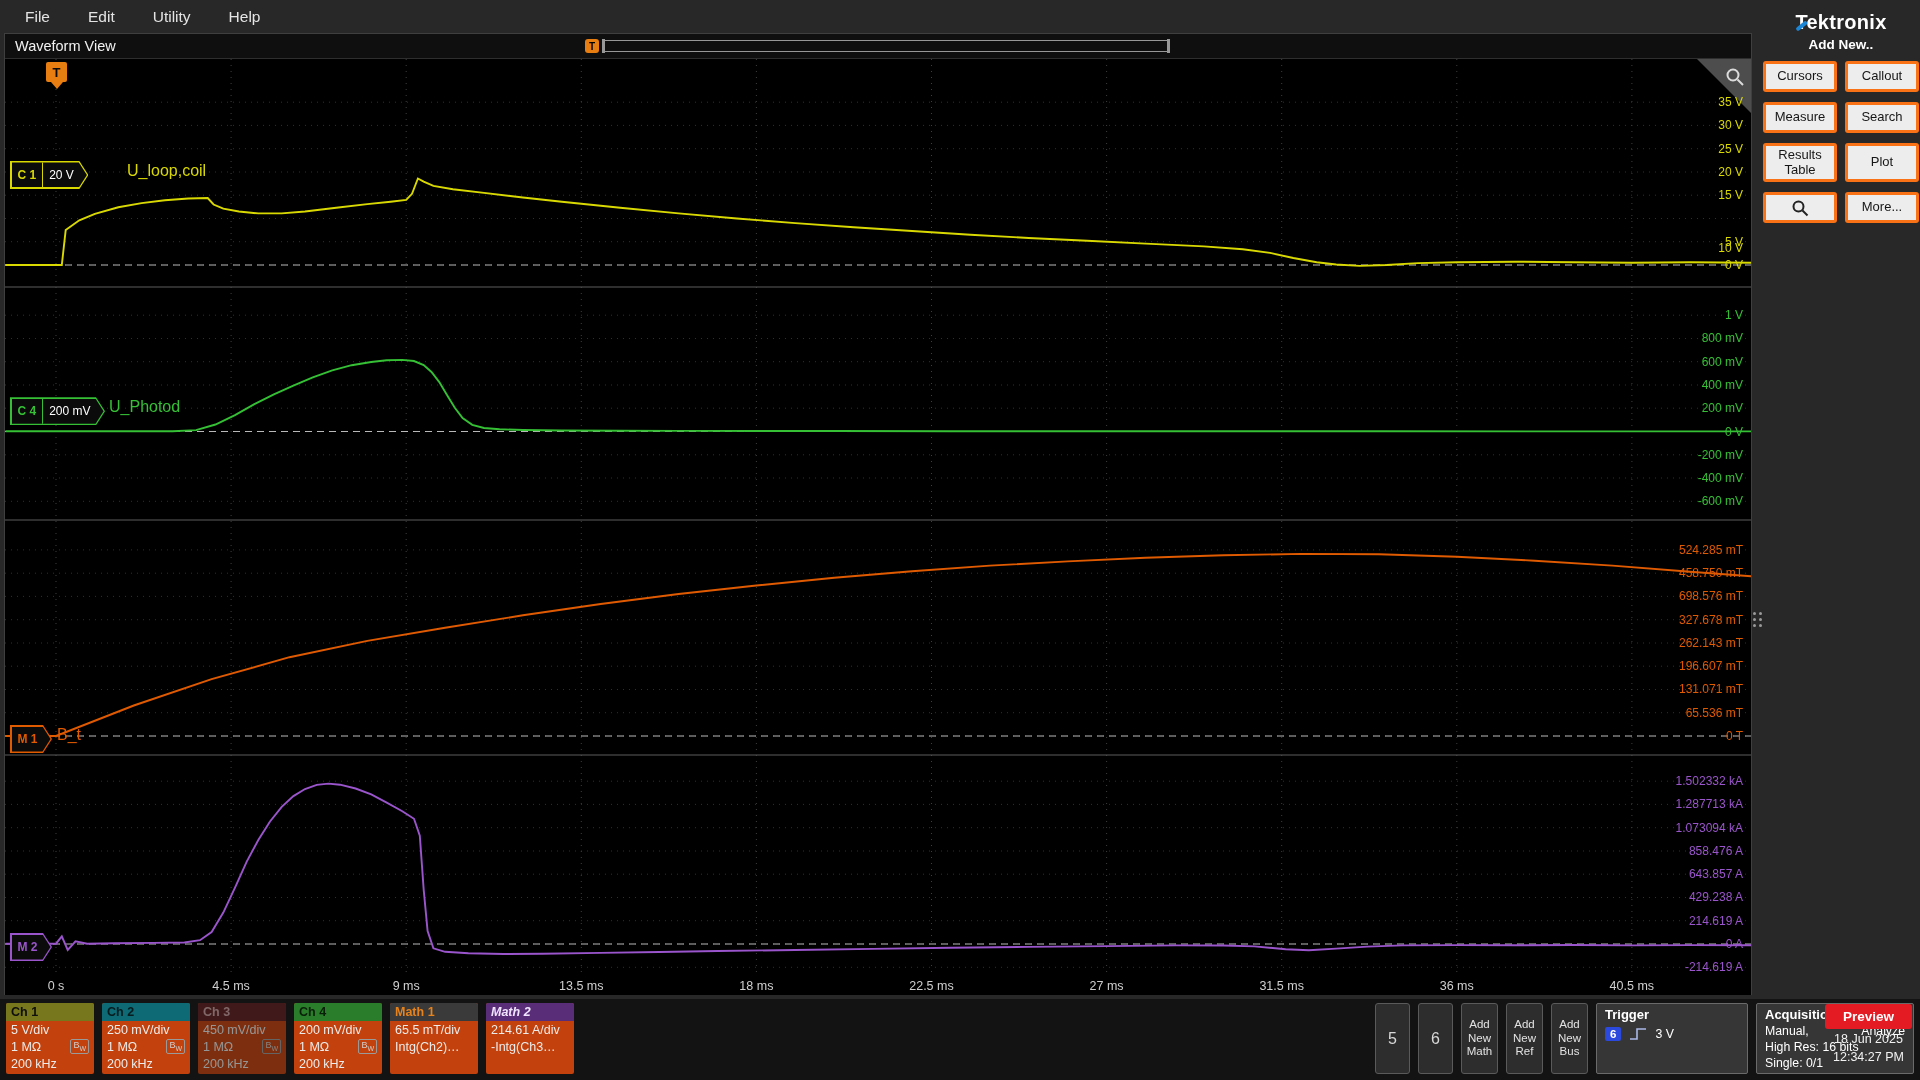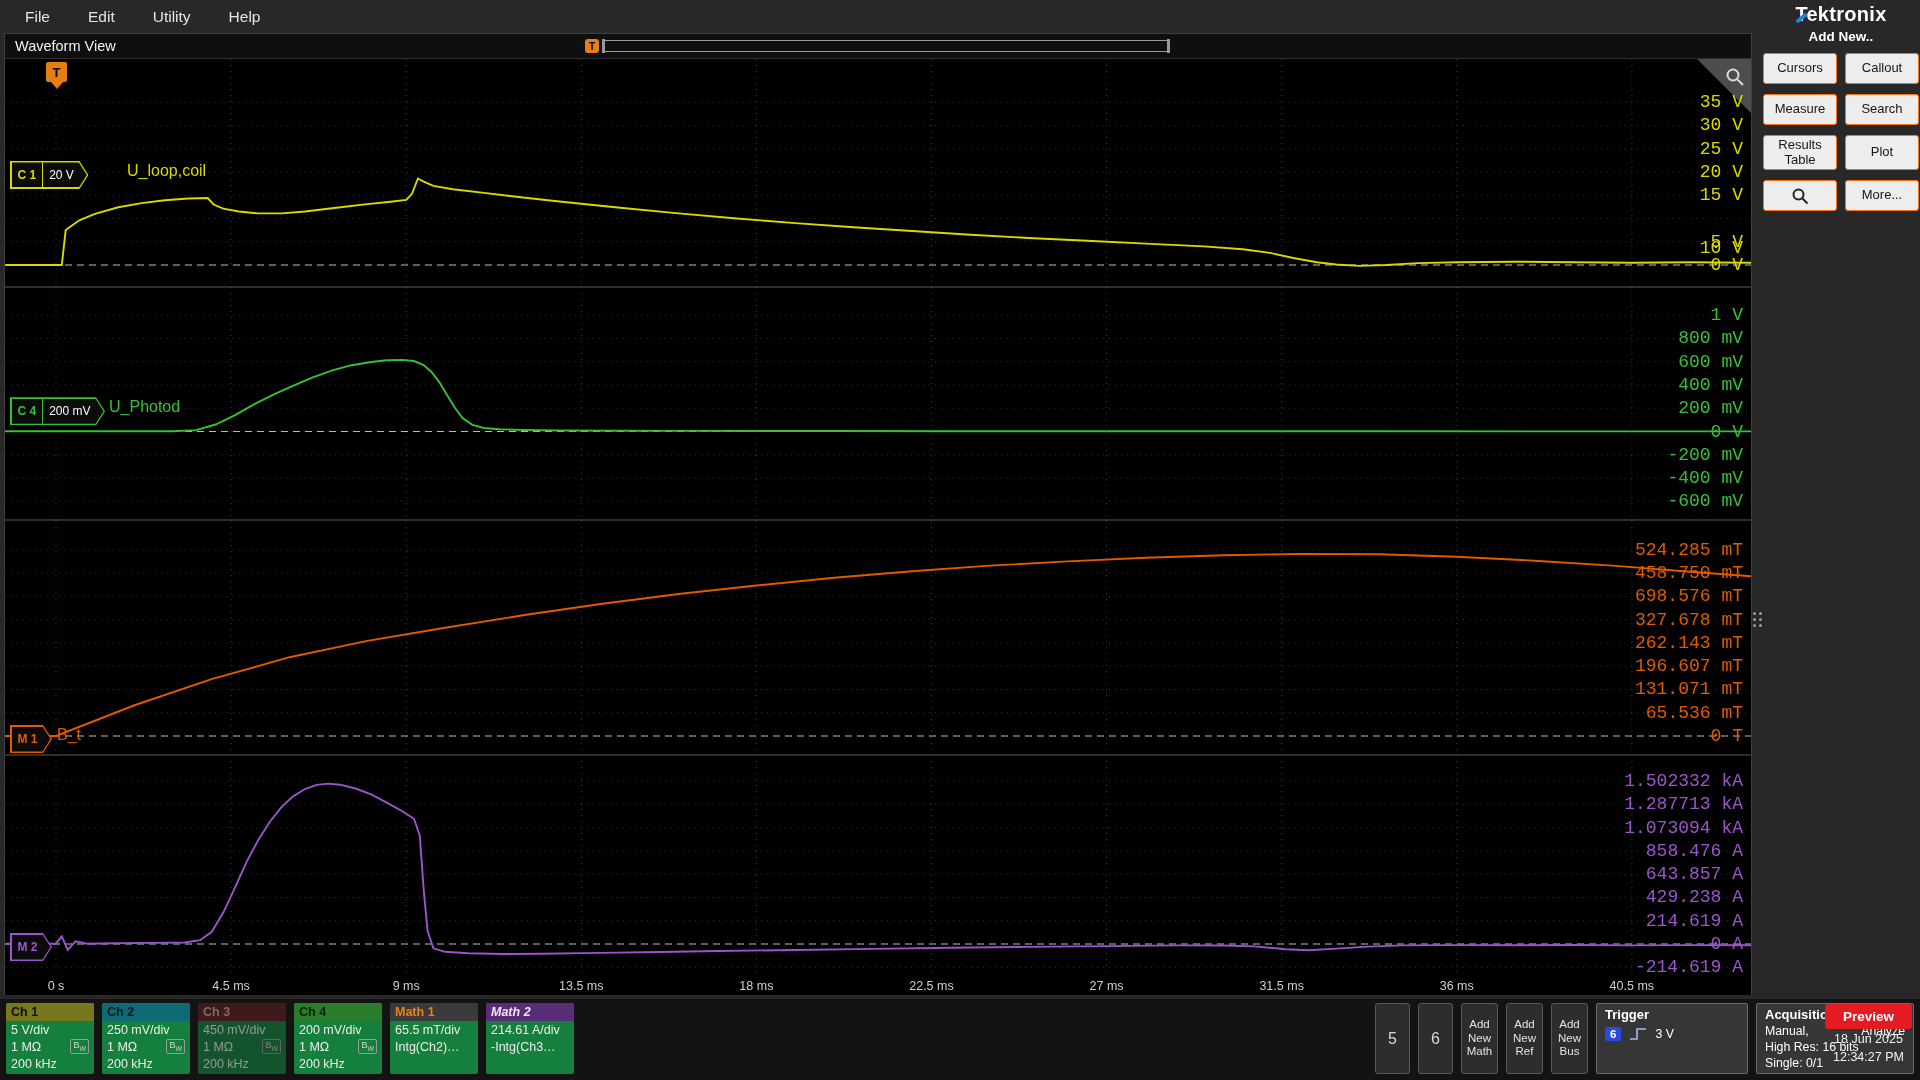--- a/index.html
+++ b/index.html
@@ -22,21 +22,21 @@
   .ns-bar{width:566px;height:12px;border:1px solid #989898;box-sizing:border-box;position:relative;}
   .ns-left,.ns-right{position:absolute;top:-2px;width:3px;height:14px;background:#989898;}
   .ns-left{left:-2px;}.ns-right{right:-2px;}
 
   .plot{position:absolute;left:0;top:25px;width:1746px;height:936px;background:#000;}
   #plot-svg{position:absolute;left:0;top:0;}
   .gv{stroke:#3e3e3e;stroke-dasharray:1 5;}
   .gh{stroke:#303030;stroke-dasharray:1 5;}
   .zl{stroke:#d9d9d9;stroke-width:1;stroke-dasharray:7 5;opacity:.85;}
   .sep{stroke:#5c5c5c;stroke-width:1;}
-  .ylab{position:absolute;right:8px;font-size:18px;line-height:14px;white-space:nowrap;font-family:Liberation Mono, monospace;}
+  .ylab{position:absolute;right:8px;font-size:12px;line-height:14px;white-space:nowrap;}
   .xlab{position:absolute;top:920px;transform:translateX(-50%);color:#cfcfcf;font-size:12.5px;white-space:nowrap;}
 
   .wave-badge{position:absolute;left:5px;height:28px;box-sizing:border-box;display:flex;padding:1.5px;
               clip-path:polygon(0 0,calc(100% - 9px) 0,100% 50%,calc(100% - 9px) 100%,0 100%);}
   .wb-in{flex:1;display:flex;align-items:center;background:#0b0b0b;gap:6px;white-space:nowrap;
          clip-path:polygon(0 0,calc(100% - 8px) 0,100% 50%,calc(100% - 8px) 100%,0 100%);
          padding:0 13px 0 6px;font-size:12px;font-weight:bold;}
   .wb-scale{color:#fff;font-weight:normal;}
   .wb-div{width:1px;align-self:stretch;}
   .wave-label{position:absolute;font-size:16px;white-space:nowrap;}
@@ -46,35 +46,35 @@
   .trig-flag:after{content:"";position:absolute;top:20px;left:4.5px;border-left:6px solid transparent;
              border-right:6px solid transparent;border-top:7px solid #e87d12;}
   .corner-flap{position:absolute;right:0;top:0;width:0;height:0;
              border-top:54px solid #4d4d4d;border-left:54px solid transparent;}
   .corner-mag{position:absolute;right:5px;top:7px;}
 
   .splitter{position:absolute;left:1753px;top:612px;display:grid;grid-template-columns:3px 3px;gap:3px;}
   .splitter span{width:3px;height:3px;border-radius:50%;background:#9a9a9a;}
 
   
-  .right-panel{position:absolute;left:1762px;top:0;width:158px;height:999px;display:flex;
+  .right-panel{position:absolute;left:1762px;top:8px;width:158px;height:999px;display:flex;
                flex-direction:column;align-items:center;}
   .logo{position:relative;margin-top:3px;color:#fff;font-weight:bold;font-size:20px;letter-spacing:.3px;}
   .logo-accent{position:absolute;left:0px;top:13px;width:13px;height:3.5px;background:#1c86d6;
                transform:rotate(-38deg);border-radius:2px;}
   .add-new{color:#fff;font-weight:bold;font-size:13.5px;margin:3px 0 9px;}
   .rp-grid{display:grid;grid-template-columns:74px 74px;gap:10px 8px;}
-  .rp-btn{min-height:31px;background:#ededed;border:1px solid #f97316;border-radius:3px;color:#161616;
+  .rp-btn{min-height:31px;background:#ededed;border:3px solid #f97316;border-radius:3px;color:#161616;
           font-size:13px;line-height:14.5px;display:flex;align-items:center;justify-content:center;
           text-align:center;padding:2px;box-sizing:border-box;}
 
   
   .bottombar{position:absolute;left:0;top:999px;width:1920px;height:81px;background:#131313;display:flex;
              align-items:flex-start;padding:4px 6px;box-sizing:border-box;gap:8px;flex-wrap:nowrap;overflow:hidden;}
-  .ch-badge{width:88px;height:71px;background:#15803d;border-radius:2px;overflow:hidden;flex:none;}
+  .ch-badge{width:88px;height:71px;background:#c2410c;border-radius:2px;overflow:hidden;flex:none;}
   .ch-badge.dim{opacity:.6;}
   .ch-head{height:18px;font-size:12.5px;font-weight:bold;display:flex;align-items:center;padding:0 5px;}
   .ch-line{display:flex;justify-content:space-between;align-items:center;padding:0 5px;height:17px;
            color:#ececec;font-size:12.5px;}
   .bw{font-size:9px;border:1px solid #9a9a9a;border-radius:2px;padding:0 2px;color:#cfcfcf;line-height:11px;}
   .bw sub{font-size:7px;}
   .spacer{flex:1;}
   .numbtn{width:35px;height:71px;background:#2d2d2d;border:1px solid #5a5a5a;border-radius:3px;color:#d8d8d8;
           font-size:16px;display:flex;align-items:center;justify-content:center;box-sizing:border-box;flex:none;}
   .addbtn{width:37px;height:71px;background:#2d2d2d;border:1px solid #5a5a5a;border-radius:3px;color:#e2e2e2;

